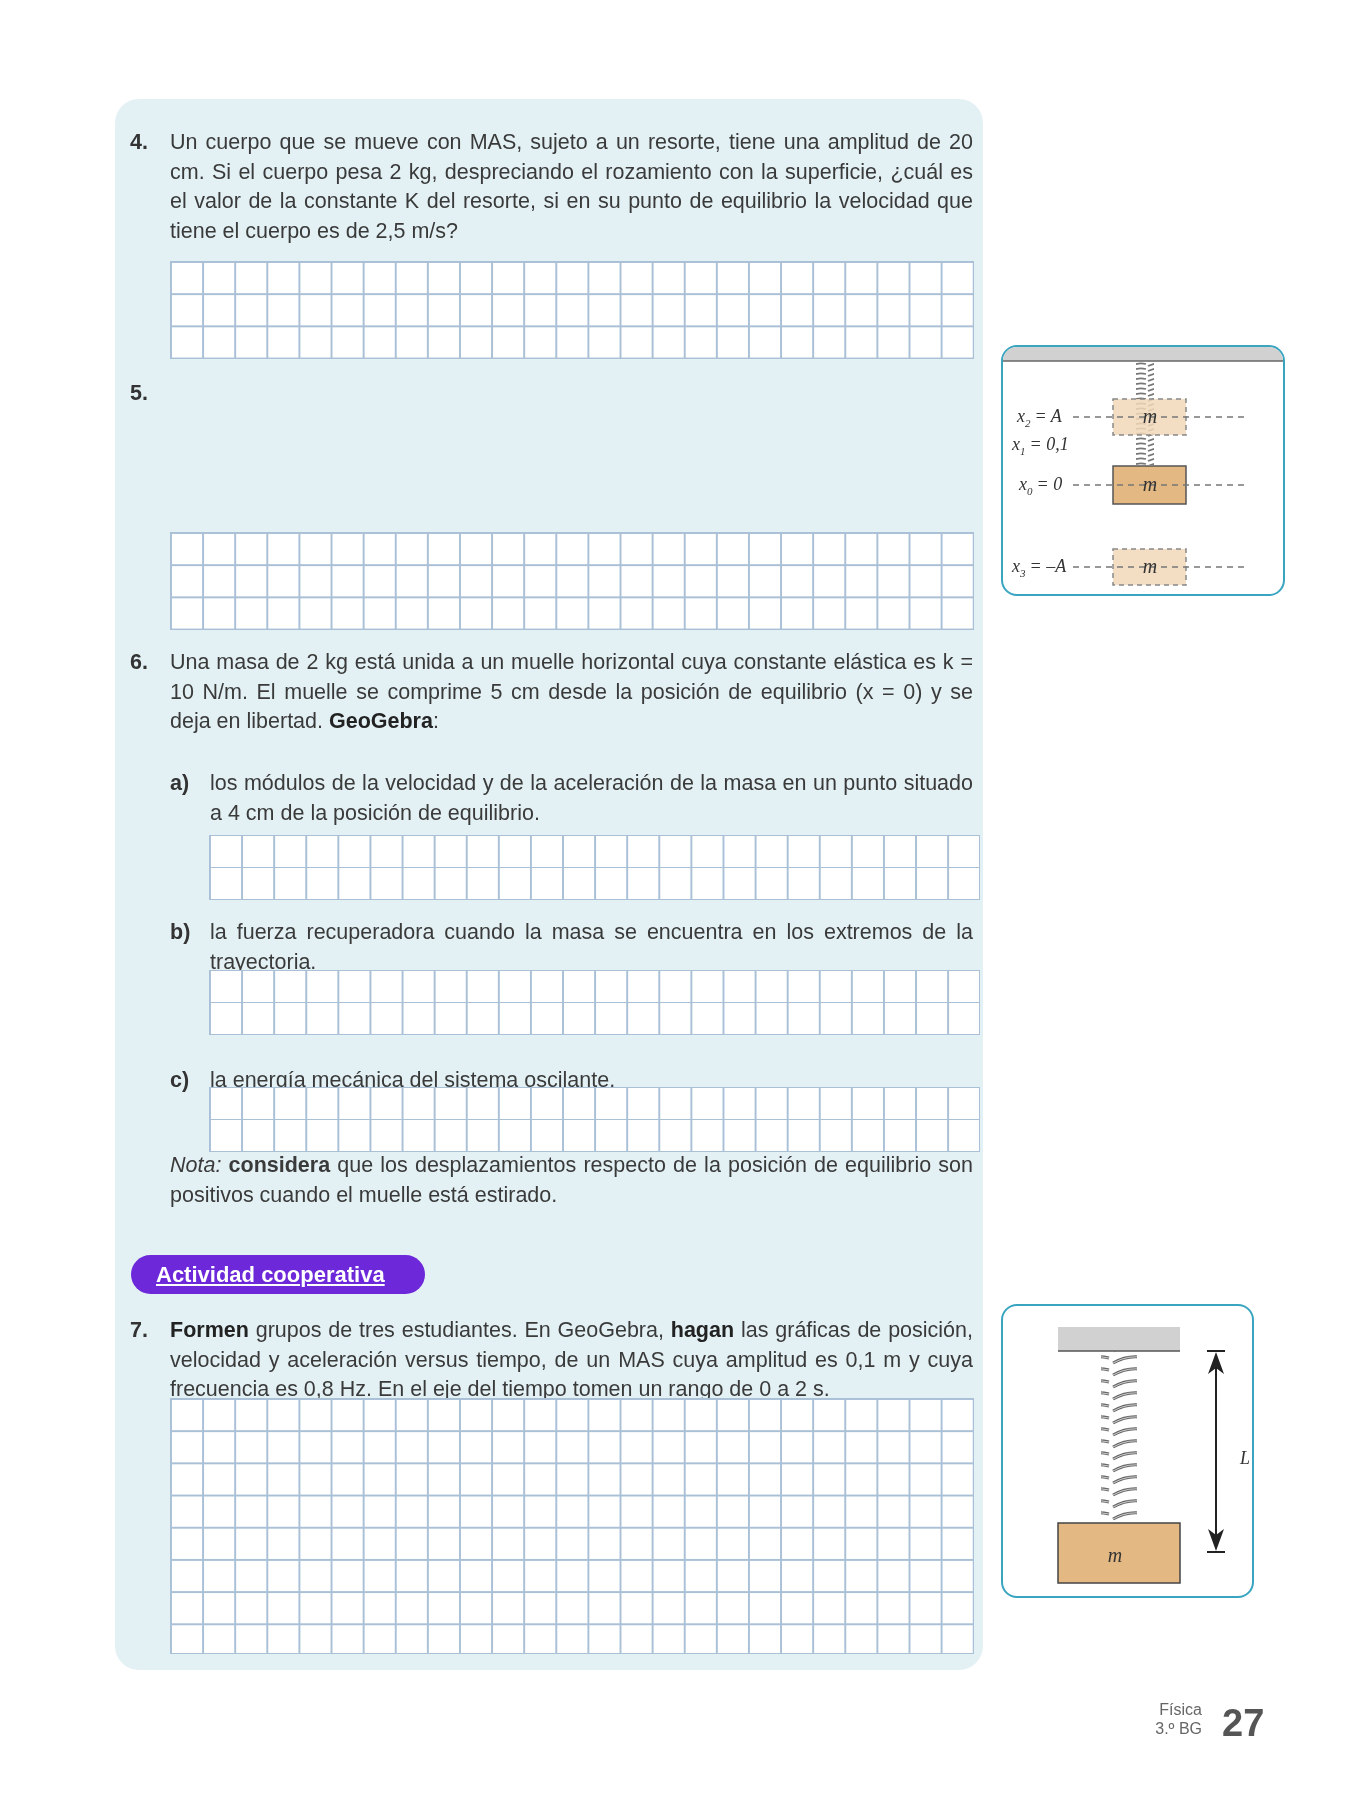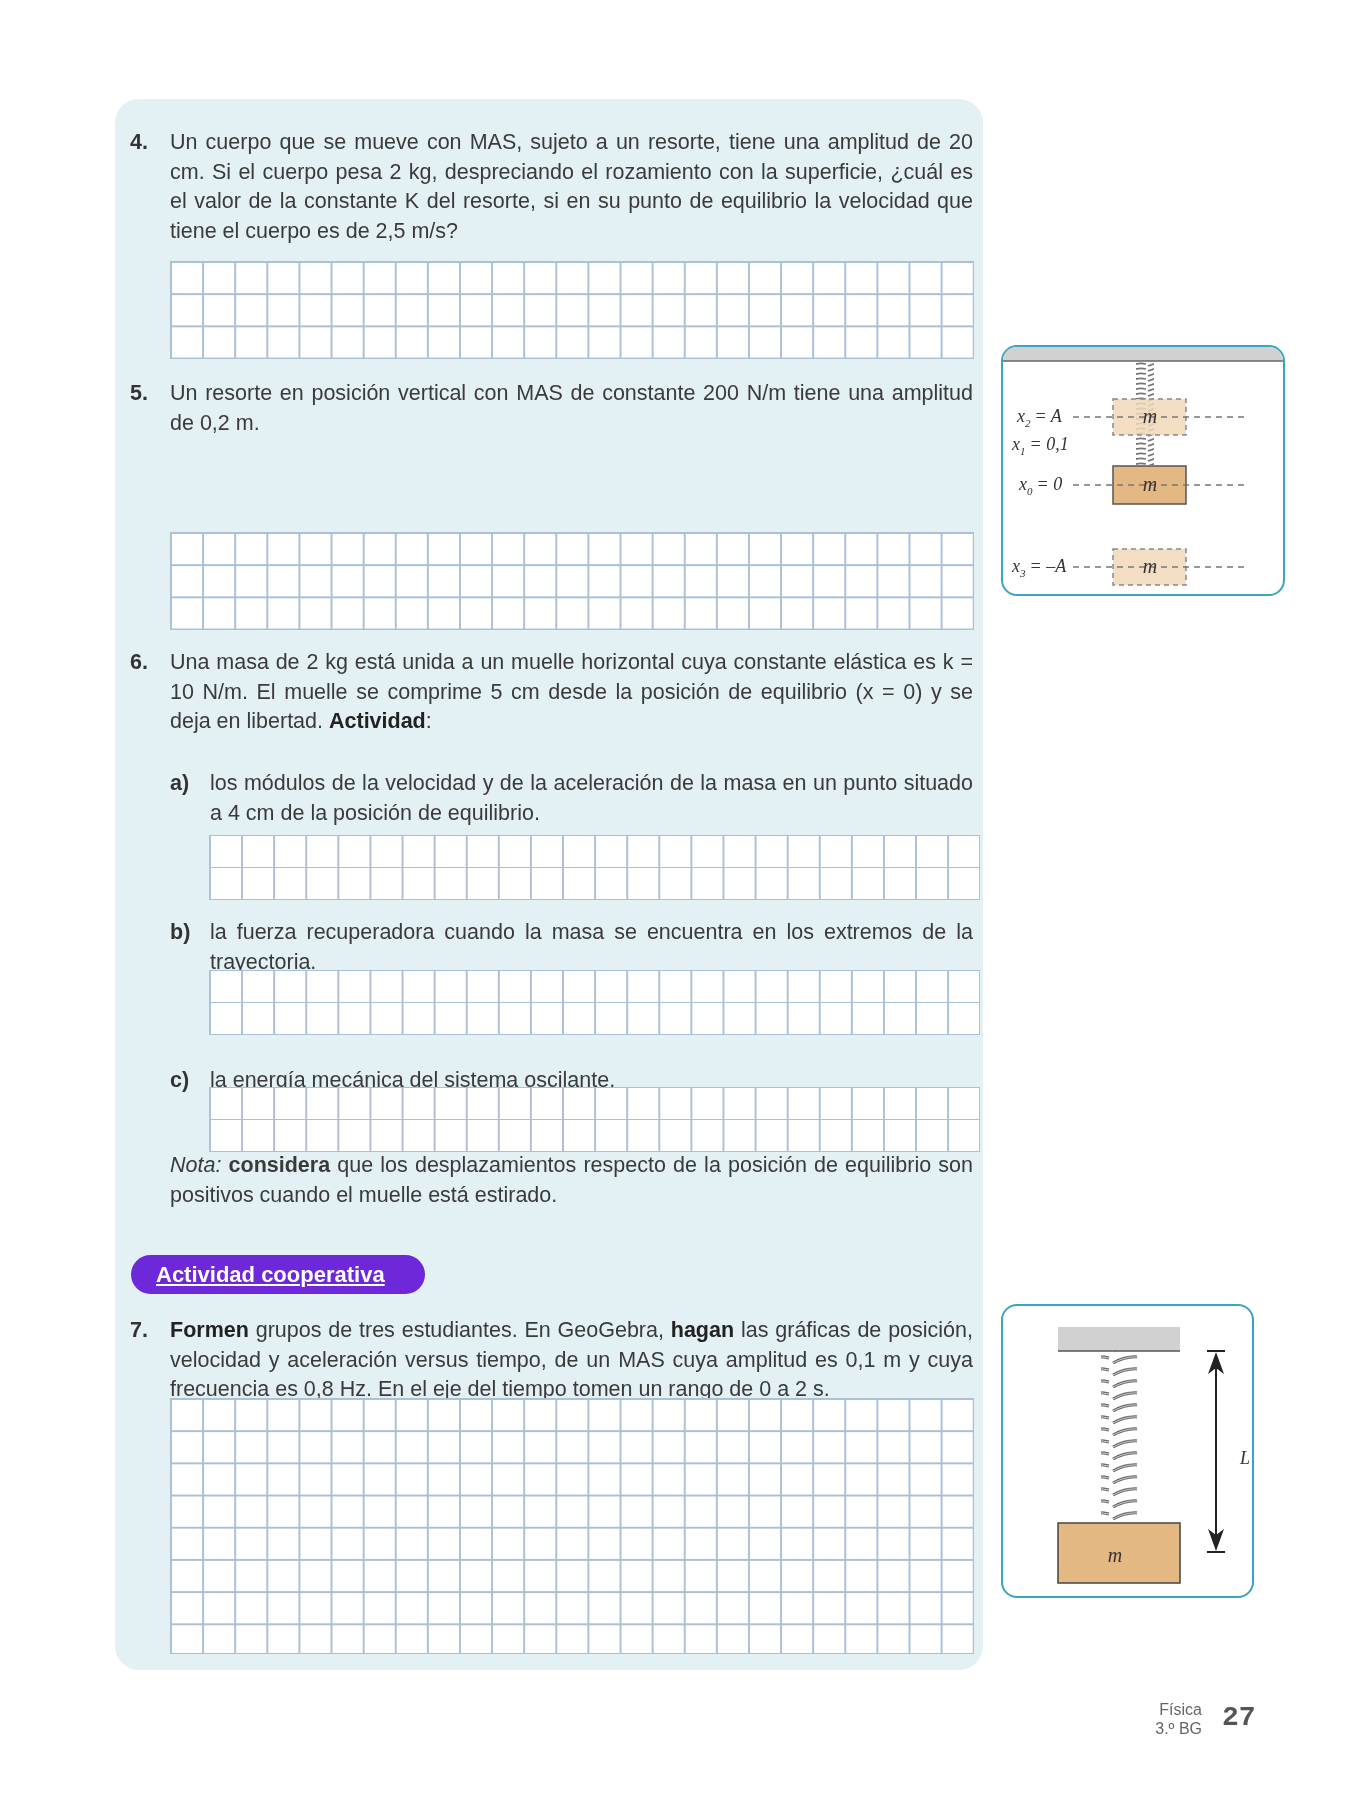--- a/index.html
+++ b/index.html
@@ -18,43 +18,42 @@
           background-image:
             linear-gradient(to right, #A9C0D6 1.5px, transparent 1.5px),
             linear-gradient(to bottom, #A9C0D6 1.5px, transparent 1.5px);
           background-size:32.12px 32.2px;
           border-right:1.5px solid #A9C0D6; border-bottom:1.5px solid #A9C0D6; box-sizing:border-box; }
   .grid.small { background-size:32.1px 32px; }
   .badge { position:absolute; left:131px; top:1255px; width:294px; height:39px; background:#6d28d9;
            border-radius:20px; color:#fff; font-weight:bold; font-size:22px; line-height:39px; padding-left:25px; box-sizing:border-box;text-decoration:underline; }
   .fig { position:absolute; border:2px solid #3AA5C0; border-radius:16px; background:#fff; box-sizing:border-box; overflow:hidden; }
   .footer-subject { position:absolute; left:1120px; top:1700px; font-size:16px; line-height:19px; color:#666; text-align:right; width:82px; }
-  .footer-page { position:absolute; left:1222px; top:1702px; font-size:28px; font-weight:bold; color:#555;font-family:Liberation Mono, monospace; }
+  .footer-page { position:absolute; left:1222px; top:1702px; font-size:38px; font-weight:bold; color:#555; }
   .fig-text { font-family:"Liberation Serif", serif; font-style:italic; fill:#333; }
 </style>
 </head>
 <body>
 
 <div class="panel"></div>
 
 <div class="item" style="top:128px;">
   <span class="num">4.</span>
   <div class="txt">Un cuerpo que se mueve con MAS, sujeto a un resorte, tiene una amplitud de 20 cm. Si el cuerpo pesa 2 kg, despreciando el rozamiento con la superficie, ¿cuál es el valor de la constante K del resorte, si en su punto de equilibrio la velocidad que tiene el cuerpo es de 2,5 m/s?</div>
 </div>
 <div class="grid" style="left:170px; top:261px; width:804px; height:98px;"></div>
 
 <div class="item" style="top:379px;">
   <span class="num">5.</span>
-  <div class="txt">Un resorte en posición vertical con MAS de constante 200 N/m tiene una amplitud de 0,2 m.</div>
 </div>
 <div class="grid" style="left:170px; top:532px; width:804px; height:98px;"></div>
 
 <div class="item" style="top:648px;">
   <span class="num">6.</span>
-  <div class="txt"><span>Una masa de 2 kg está unida a un muelle horizontal cuya constante elástica es k = 10 N/m. El muelle se comprime 5 cm desde la posición de equilibrio (x = 0) y se deja en libertad. </span><b>Actividad</b><span>:</span></div>
+  <div class="txt"><span>Una masa de 2 kg está unida a un muelle horizontal cuya constante elástica es k = 10 N/m. El muelle se comprime 5 cm desde la posición de equilibrio (x = 0) y se deja en libertad. </span><b>GeoGebra</b><span>:</span></div>
 </div>
 
 <div class="sub" style="top:769px;">
   <span class="lbl">a)</span>
   <div class="txt">los módulos de la velocidad y de la aceleración de la masa en un punto situado a 4 cm de la posición de equilibrio.</div>
 </div>
 <div class="grid small" style="left:209px; top:835px; width:771px; height:65px;"></div>
 
 <div class="sub" style="top:918px;">
   <span class="lbl">b)</span>

